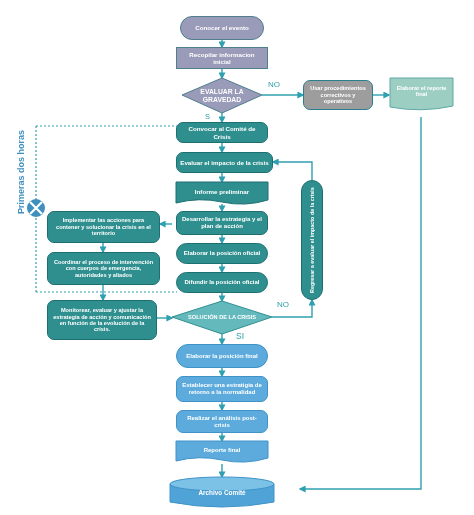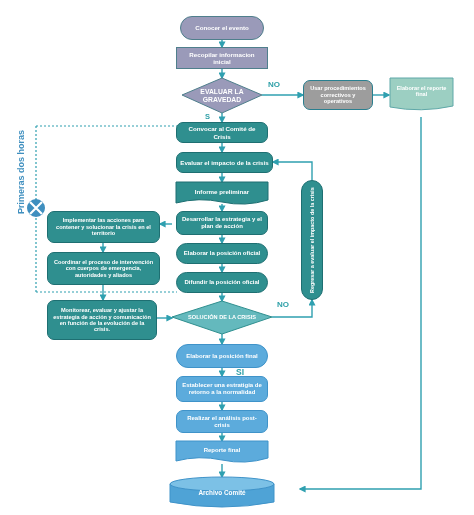--- a/index.html
+++ b/index.html
@@ -19,21 +19,21 @@
   .purple    {background:#9a9ab9;border:1px solid #4f7f8c;}
   .gray      {background:#9d9d9d;border:1px solid #2a7f8f;}
   .lblue     {background:#5cabdc;border:1px solid #3f93c9;}
   .rounded   {border-radius:7px;}
   .pill      {border-radius:20px;}
   .rect      {border-radius:0;}
   
   .vtext{writing-mode:vertical-rl;transform:rotate(180deg);}
 
   .edge-label{
-    position:absolute;font-weight:bold;color:#2fa0a8;
+    position:absolute;font-weight:normal;color:#2fa0a8;
   }
   .side-title{
     position:absolute;color:#3f8fbf;font-weight:bold;white-space:nowrap;
   }
   svg{display:block;overflow:visible;}
 </style>
 </head>
 <body>
 
 <svg id="canvas" viewBox="0 0 474 515">
@@ -141,15 +141,15 @@
 
 <div class="node lblue rounded" style="left:176px;top:410px;width:92px;height:23px;font-size:6px;">Realizar el análisis post-crisis</div>
 
 <div class="node" style="left:176px;top:441px;width:92px;height:19px;font-size:6px;background:none;border:none;">Reporte final</div>
 
 <div class="node" style="left:176px;top:484px;width:92px;height:18px;font-size:6.4px;background:none;border:none;">Archivo Comité</div>
 
 <div class="edge-label" style="left:268px;top:80px;font-size:8px;">NO</div>
 <div class="edge-label" style="left:205px;top:112px;font-size:7.5px;">S</div>
 <div class="edge-label" style="left:277px;top:300px;font-size:8px;">NO</div>
-<div class="edge-label" style="left:236px;top:331px;font-size:8.5px;margin-top:36px;">SI</div>
+<div class="edge-label" style="left:236px;top:331px;font-size:8.5px;">SI</div>
 
 <div class="side-title vtext" style="left:16px;top:130px;font-size:9px;">Primeras dos horas</div>
 
 </body></html>

